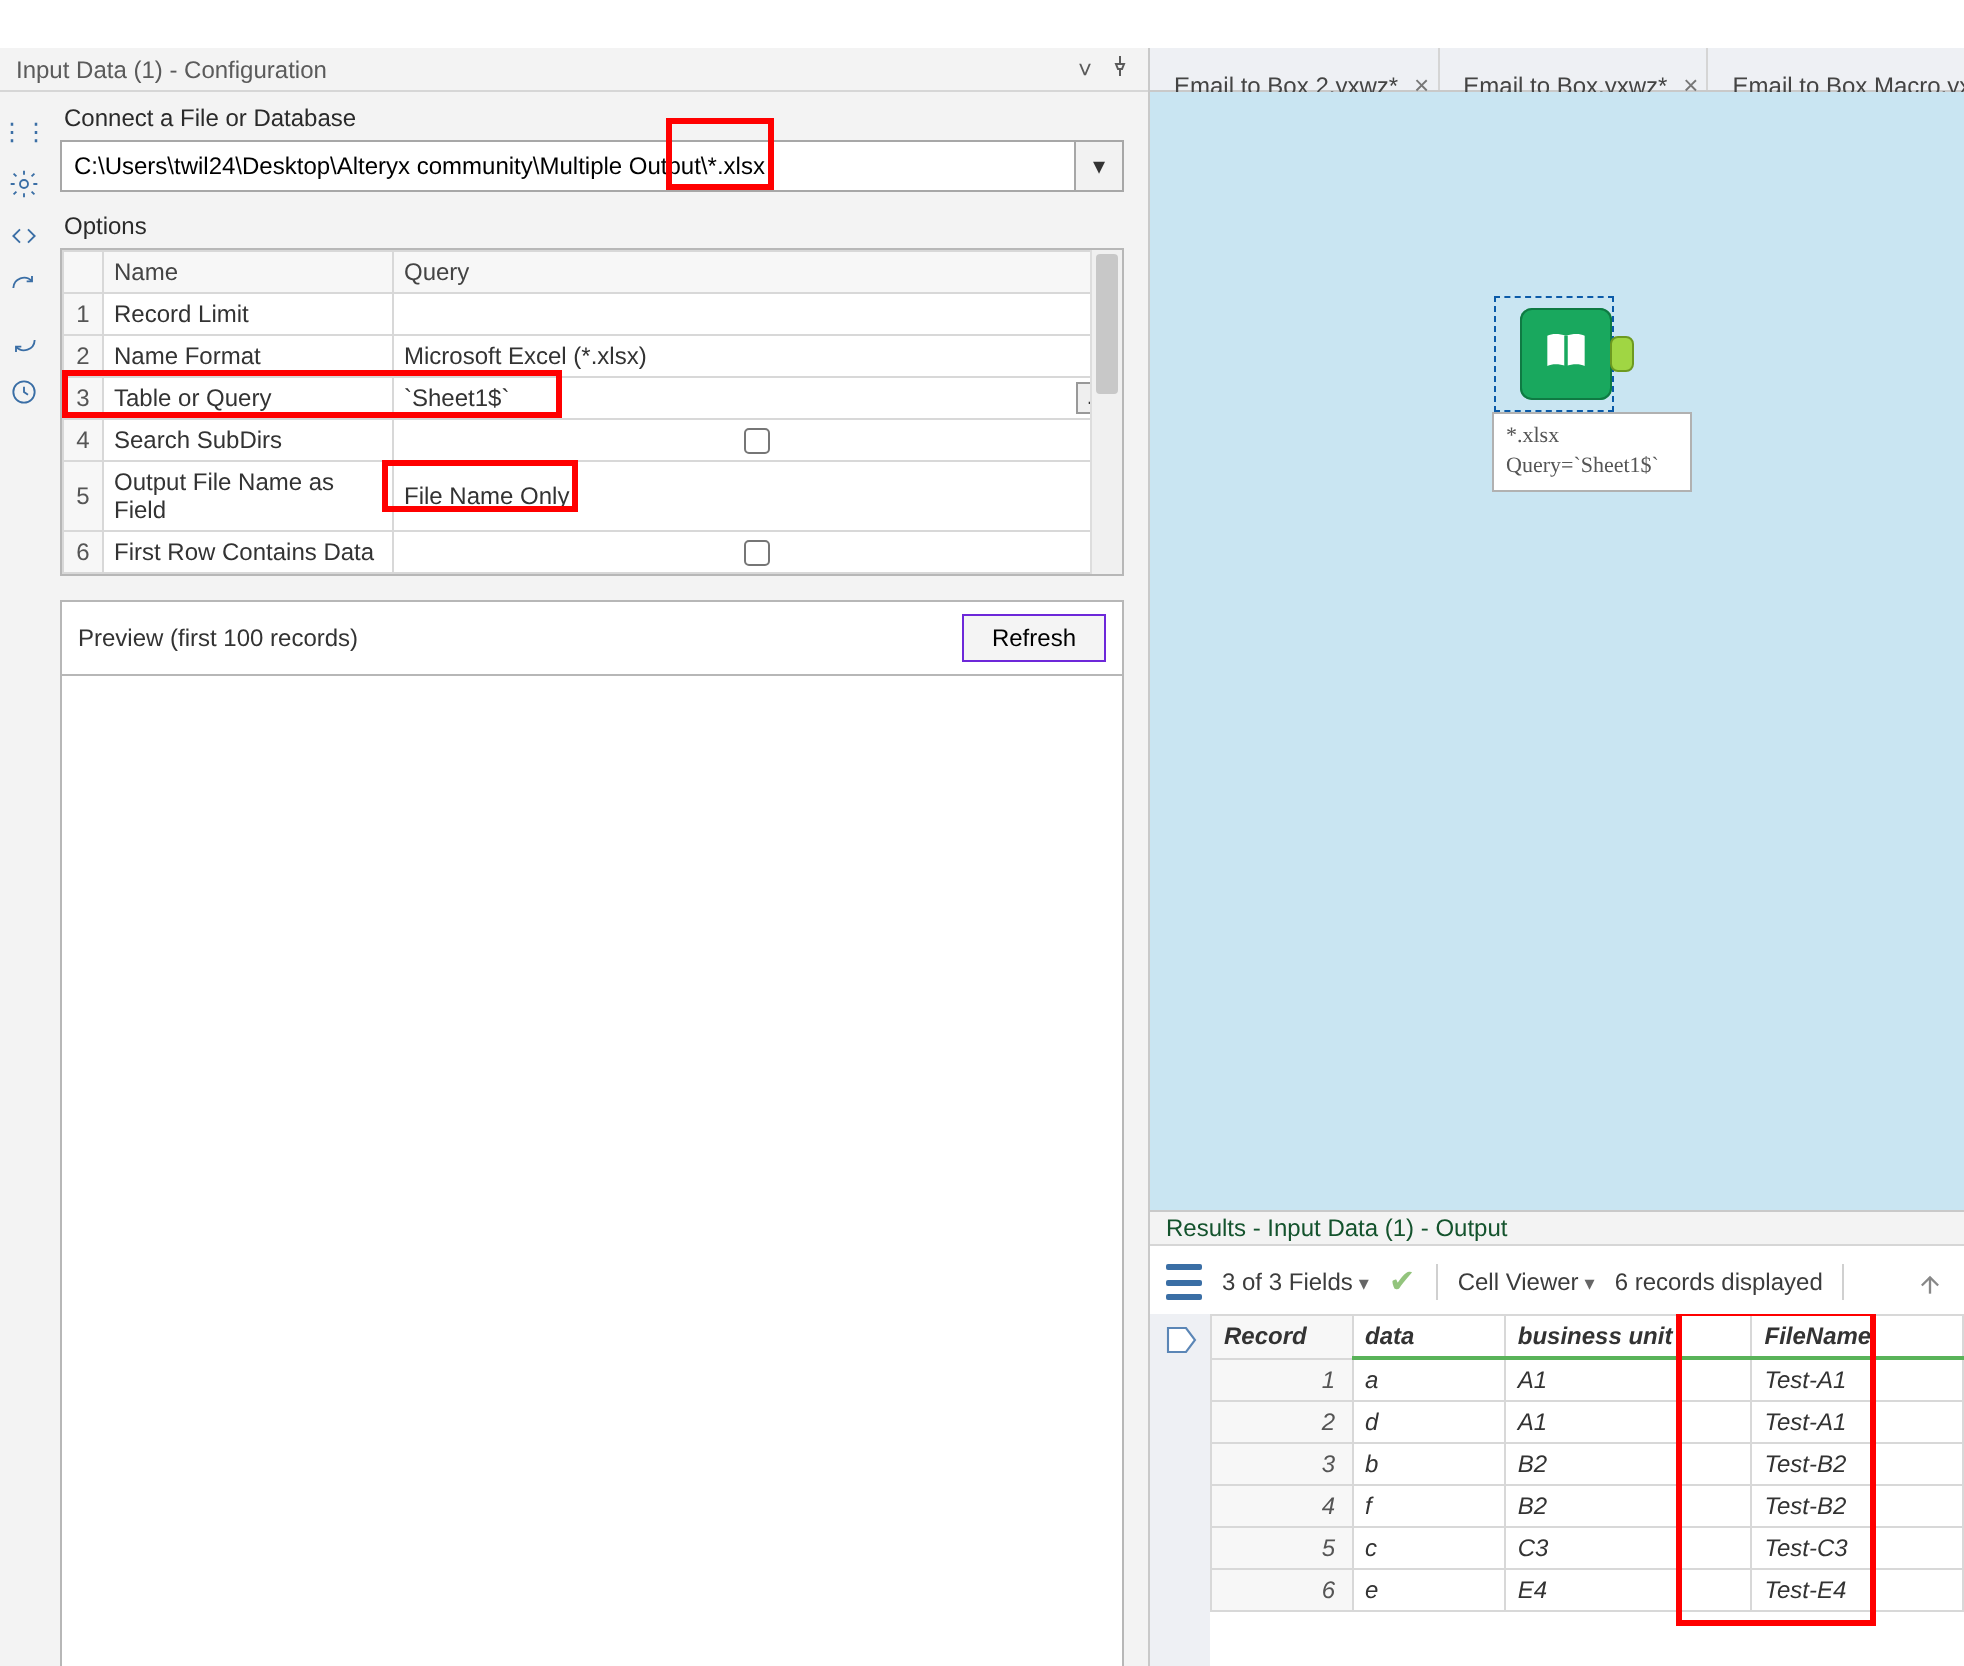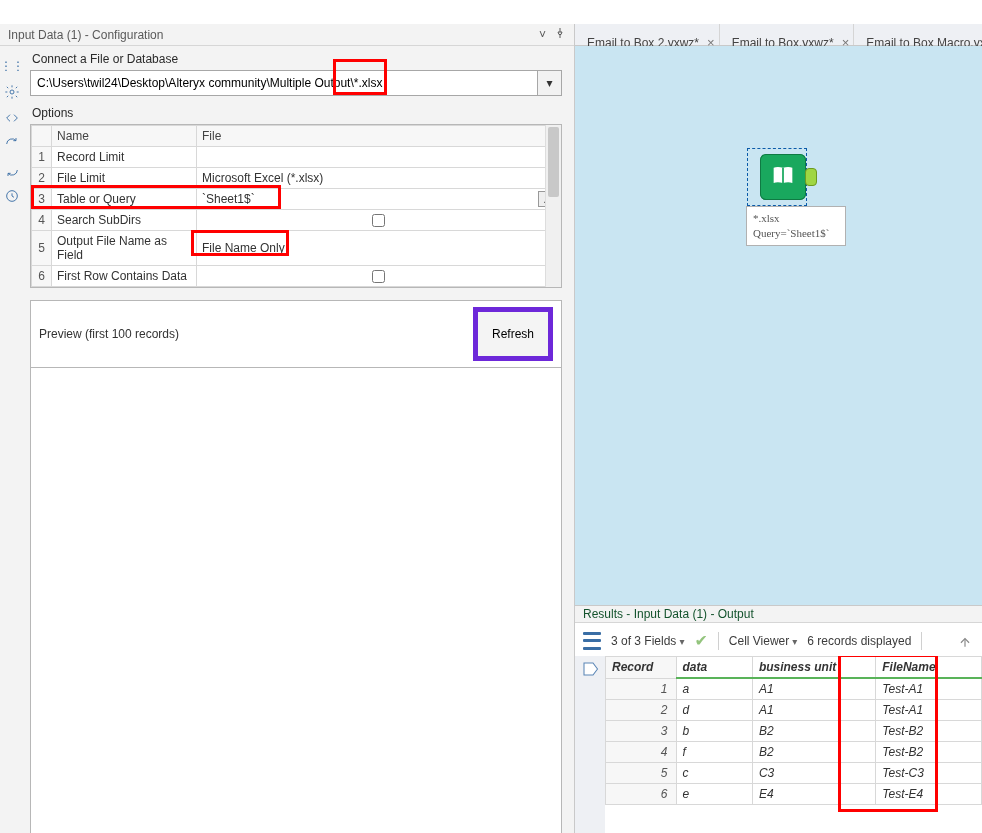--- a/index.html
+++ b/index.html
@@ -141,23 +141,23 @@
   .preview-bar {
     border:1px solid #b7b7b7;
     background:#fff;
     margin-top:12px;
     padding:6px 8px;
     display:flex;
     align-items:center;
     justify-content:space-between;
   }
   .refresh-btn {
-    border:5px solid #6d28d9;
+    border:1px solid #6d28d9;
     background:#f4f4f4;
-    padding:15px 14px;
+    padding:4px 14px;
     cursor:pointer;
     font-size:12px;
   }
   .preview-body {
     flex:1;
     border:1px solid #b7b7b7;
     border-top:none;
     background:#fff;
     margin-bottom:10px;
   }
@@ -374,32 +374,32 @@
         </div>
 
         <div class="options-label">Options</div>
 
         <div class="options-box">
           <table class="opt-table">
             <thead>
               <tr>
                 <th class="rownum-h"></th>
                 <th style="width:145px">Name</th>
-                <th>File</th>
+                <th>Query</th>
               </tr>
             </thead>
             <tbody>
               <tr>
                 <td class="rownum">1</td>
                 <td>Record Limit</td>
                 <td class="val-cell"></td>
               </tr>
               <tr>
                 <td class="rownum">2</td>
-                <td>File Limit</td>
+                <td>Name Format</td>
                 <td class="val-cell">
                   <span>Microsoft Excel (*.xlsx)</span>
                   <span class="cell-dd">⌄</span>
                 </td>
               </tr>
               <tr>
                 <td class="rownum">3</td>
                 <td>Table or Query</td>
                 <td class="val-cell">
                   <span>`Sheet1$`</span>

